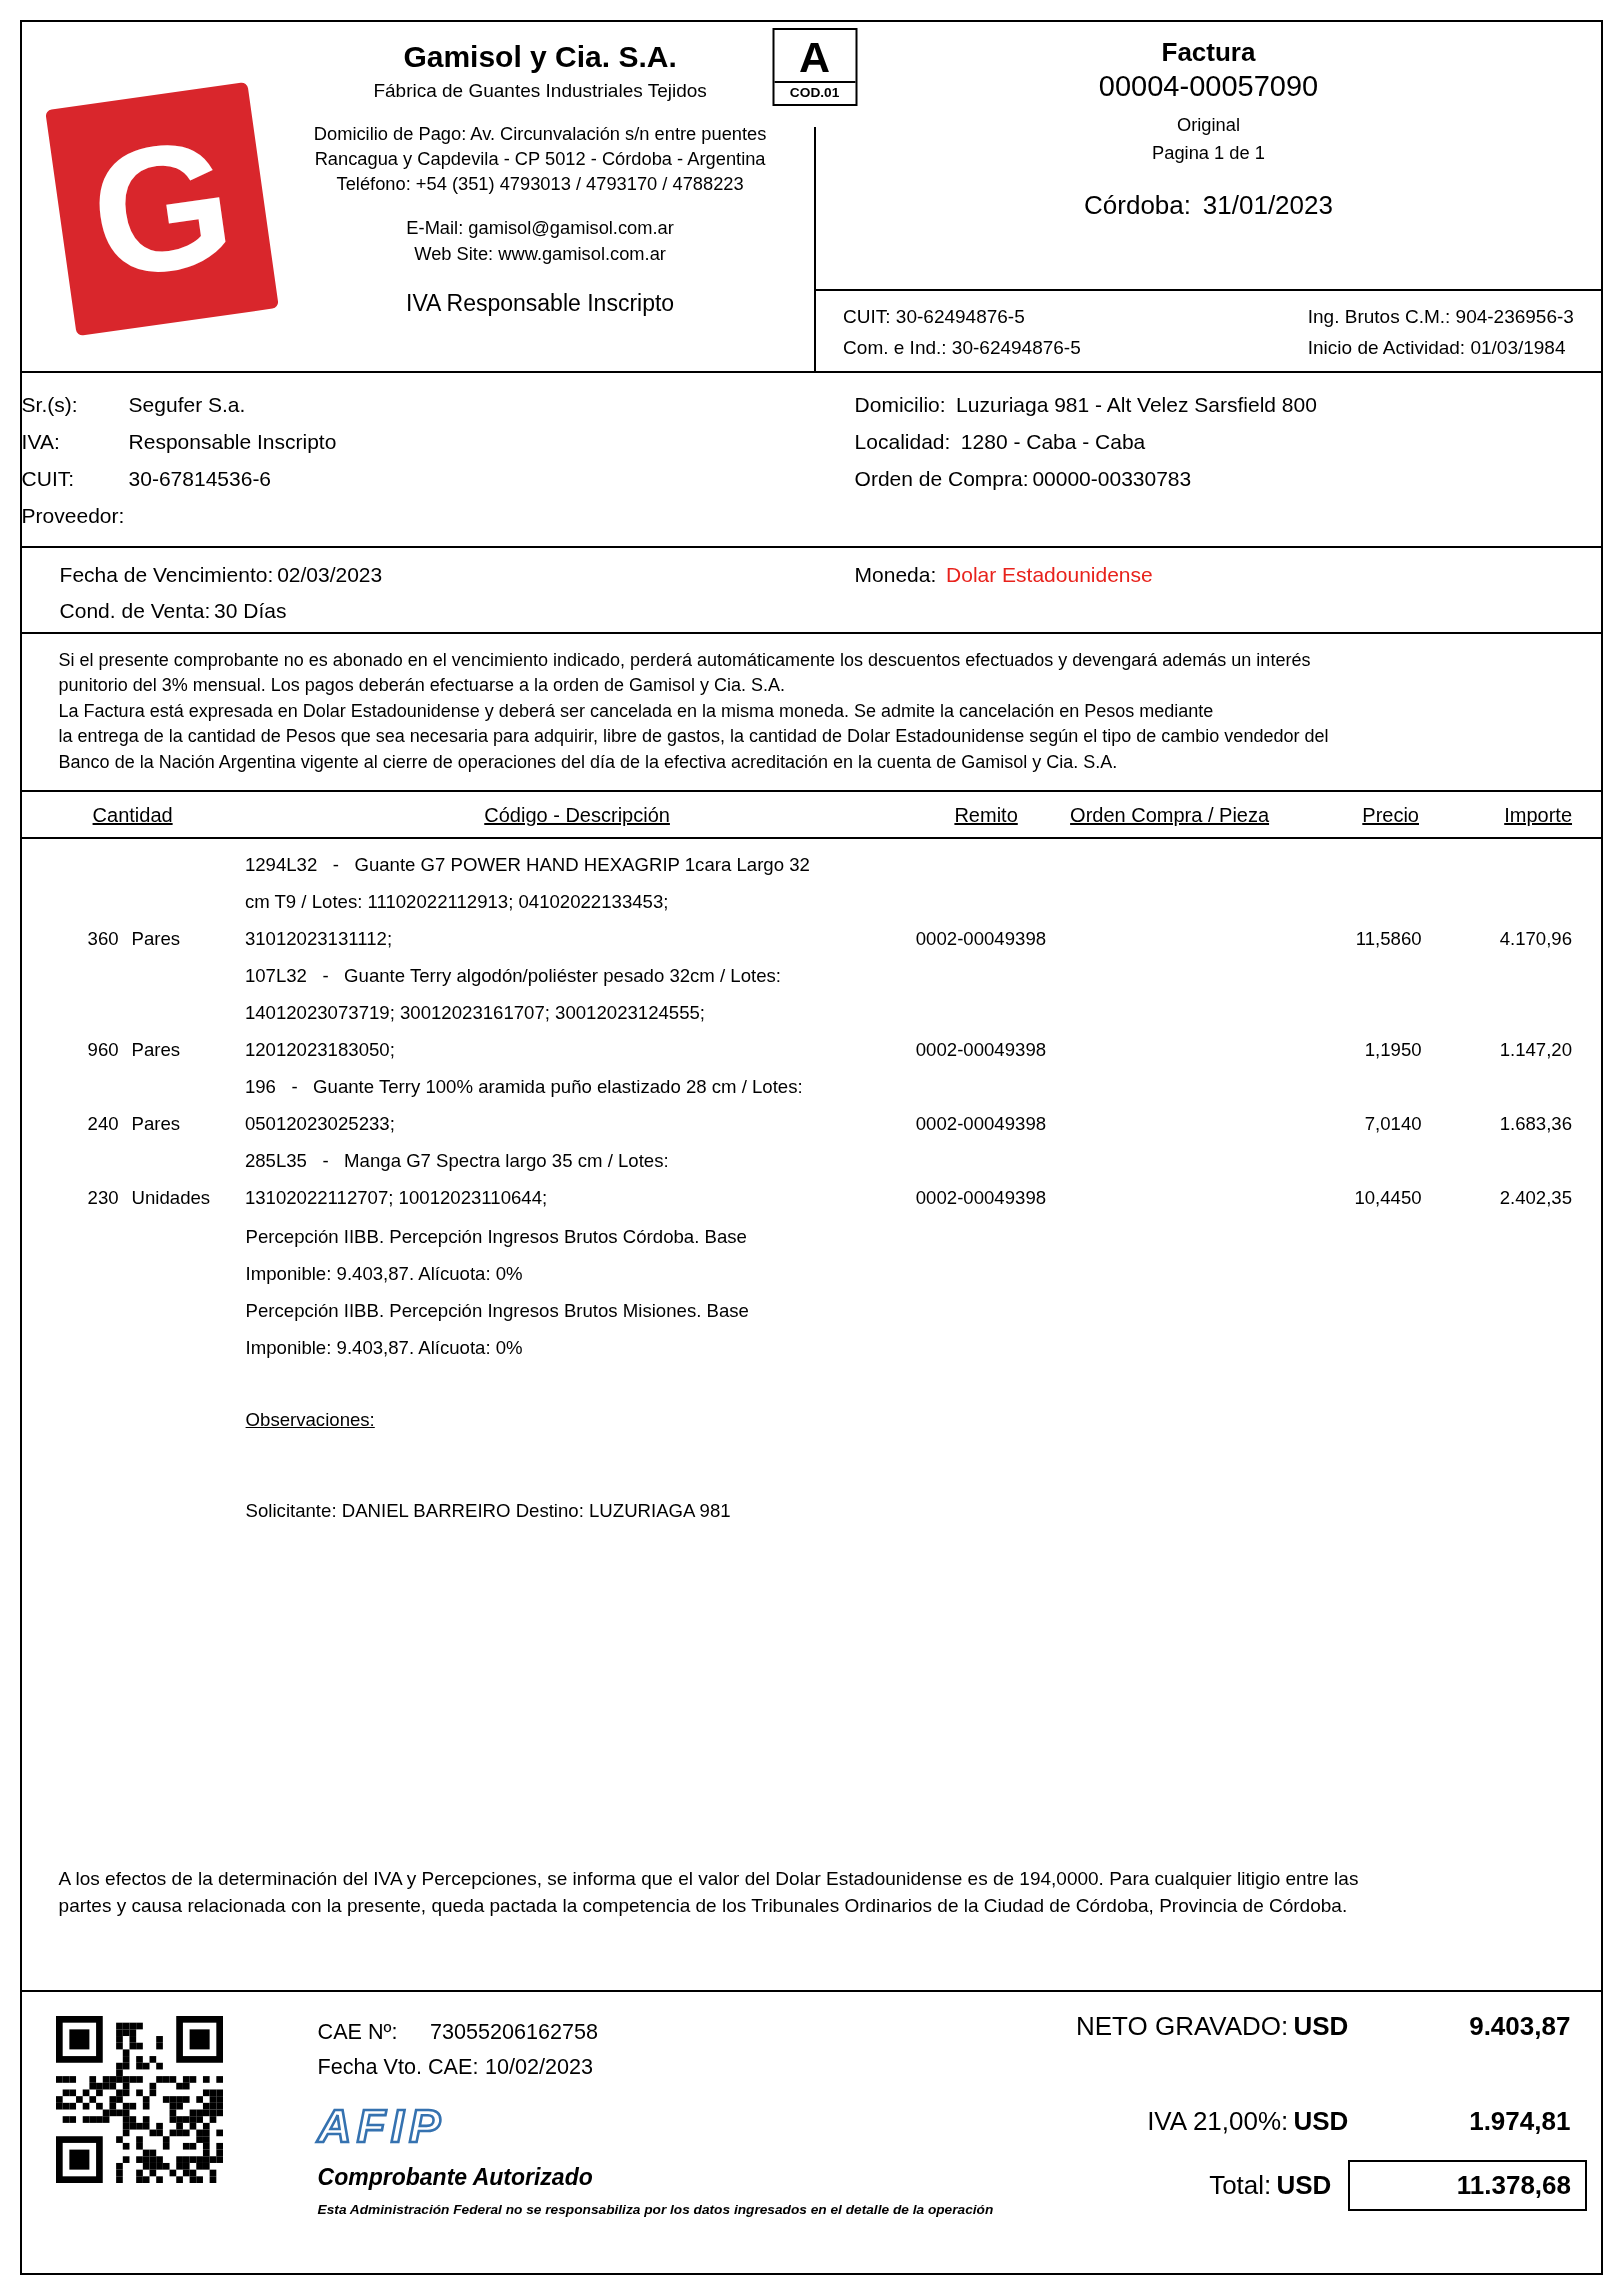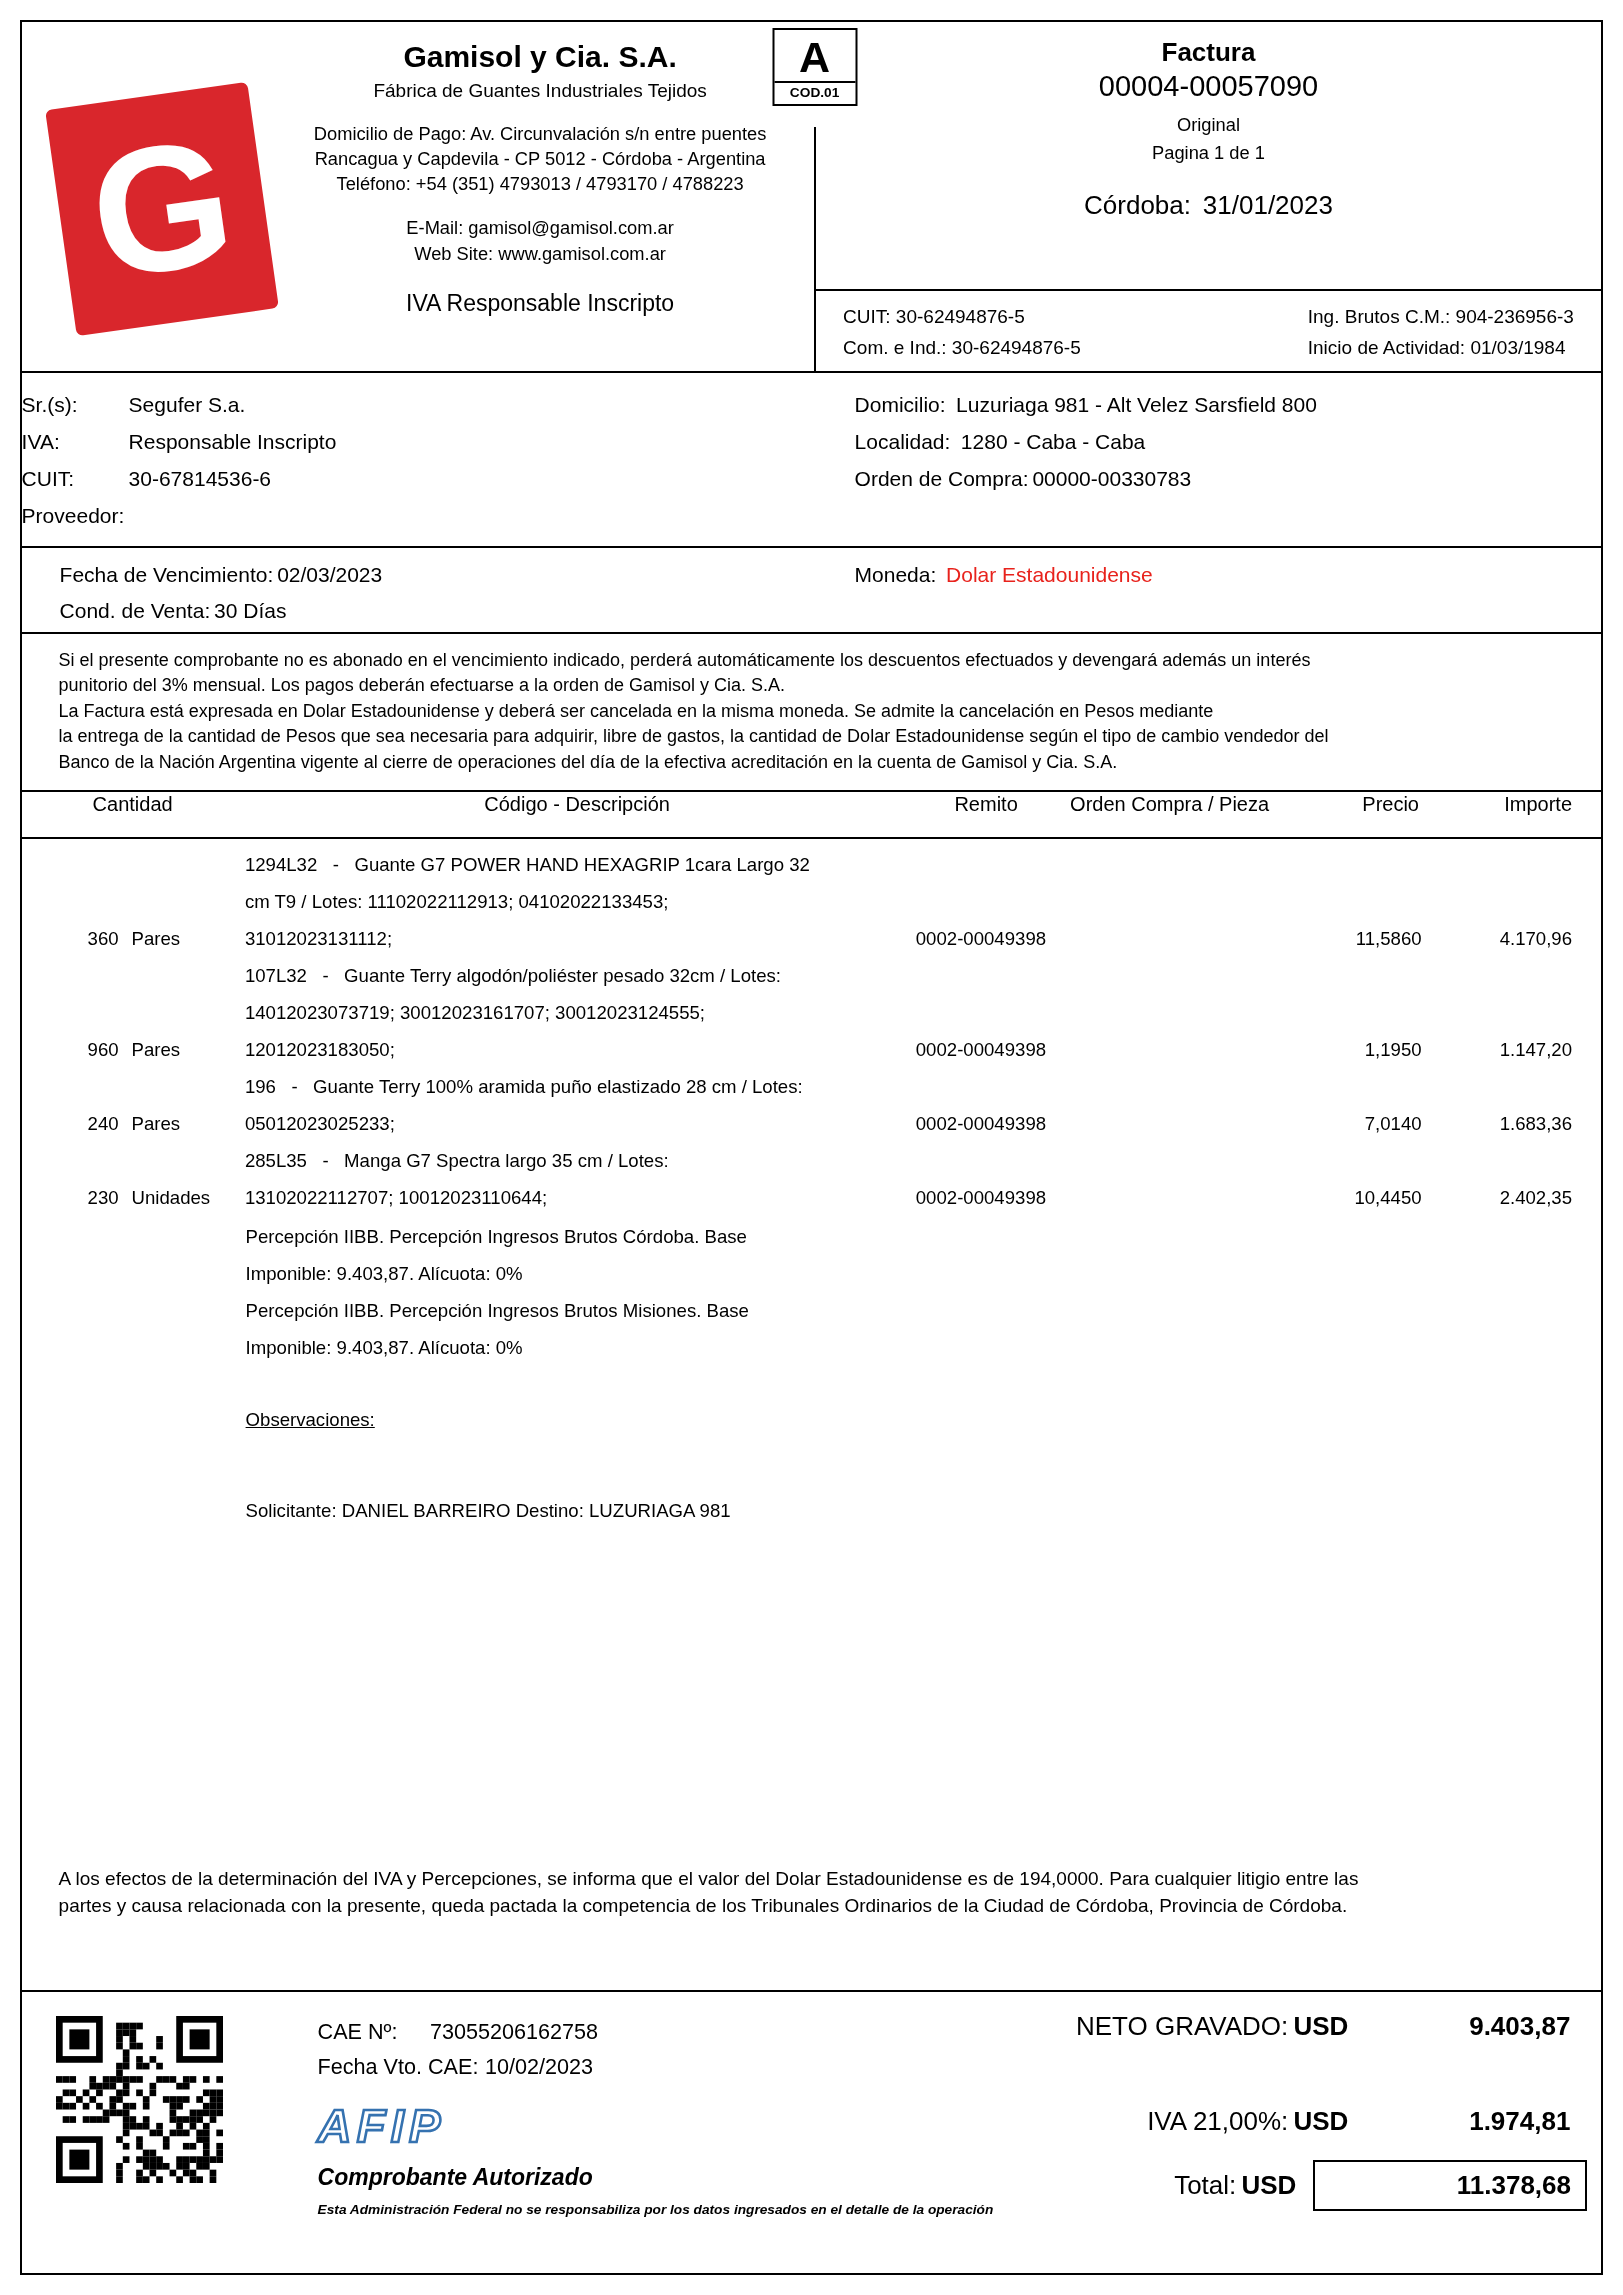--- a/index.html
+++ b/index.html
@@ -52,21 +52,21 @@
   .payment-left { width: 794px; padding-left: 38px; line-height: 36px; }
   .payment-right { flex: 1; padding-left: 39px; line-height: 36px; }
   .pv { margin-left: 3.9px; }
   .red { color: var(--highlight_red, #e8221c); }
 
   
   .notice { flex: none; height: 158px; border-bottom: 2px solid #000; padding: 14.4px 37px 0;
             font-size: 18px; line-height: 25.5px; white-space: nowrap; }
 
   
-  .thead { flex: none; height: 47px; display: flex; border-bottom: 2px solid #000; font-size: 20px; padding-top: 1px; }
+  .thead { flex: none; height: 47px; display: flex; border-bottom: 2px solid #000; font-size: 20px; padding-top: 12px; text-decoration: underline; }
   .c-qty { width: 222px; text-align: center; }
   .c-desc { width: 667px; text-align: center; }
   .c-rem { width: 151px; text-align: center; }
   .c-ord { width: 216px; text-align: center; }
   .c-pre { width: 144px; text-align: right; padding-right: 2.6px; }
   .c-imp { flex: 1; text-align: right; padding-right: 29.4px; }
 
   .tbody { flex: 1; position: relative; font-size: 18.6px; padding-top: 7.9px; }
   .item { display: flex; align-items: flex-end; line-height: 37px; }
   .cell-qty { width: 222px; flex: none; display: flex; padding-left: 56px; }
@@ -100,21 +100,21 @@
   }
   .autorizado { margin-top: 13px; font-size: 23px; font-weight: bold; font-style: italic; }
   .legal { margin-top: 10.5px; font-size: 13.7px; font-weight: bold; font-style: italic; }
 
   .trow { position: absolute; right: 31px; display: flex; align-items: center; font-size: 26px; }
   .trow-neto { top: 18.3px; }
   .trow-iva { top: 114px; }
   .trow-total { top: 168px; }
   .cur { font-weight: bold; margin-left: 5.2px; }
   .amt { width: 222px; text-align: right; font-weight: bold; }
-  .amt-box { width: 274px; border: 2px solid #000; padding: 7.9px 14.4px; text-align: right;
+  .amt-box { width: 239px; border: 2px solid #000; padding: 7.9px 14.4px; text-align: right;
              font-weight: bold; margin-left: 17px; margin-right: -17px; font-size: 26px; }
 </style>
 </head>
 <body>
 
 <div class="page">
   <div class="frame">
 
     <div class="header">
       <div class="logo">

